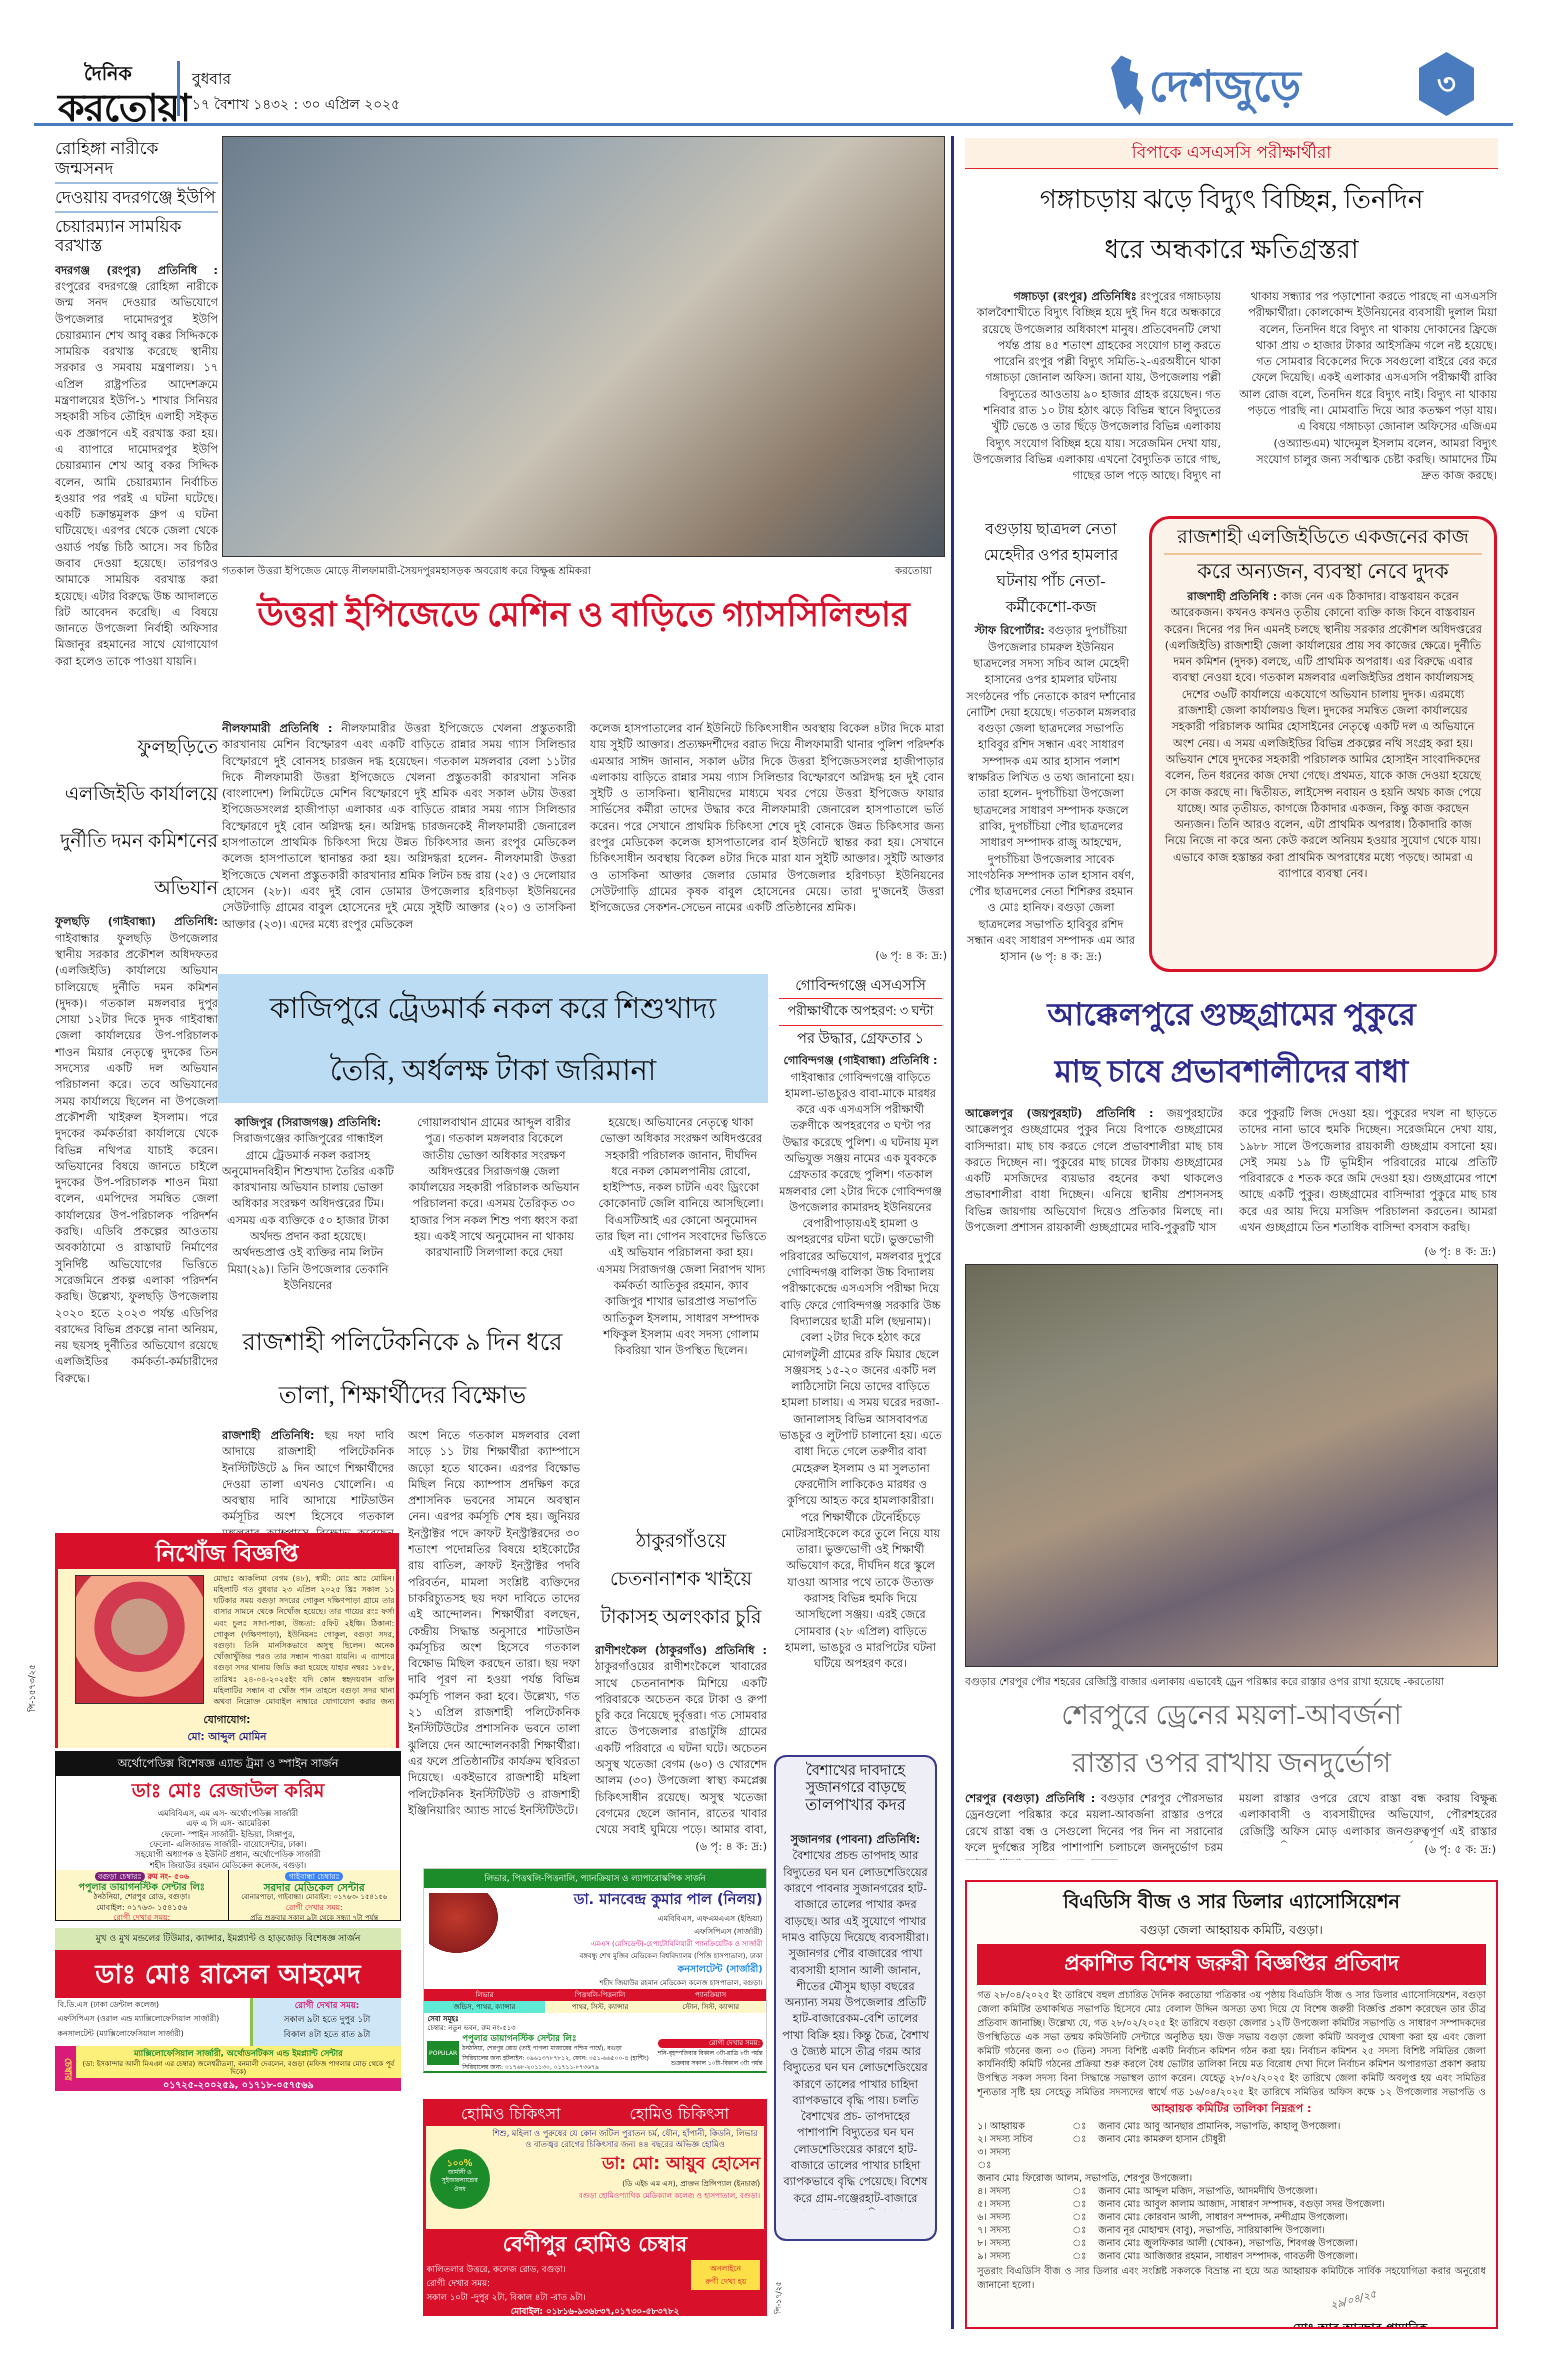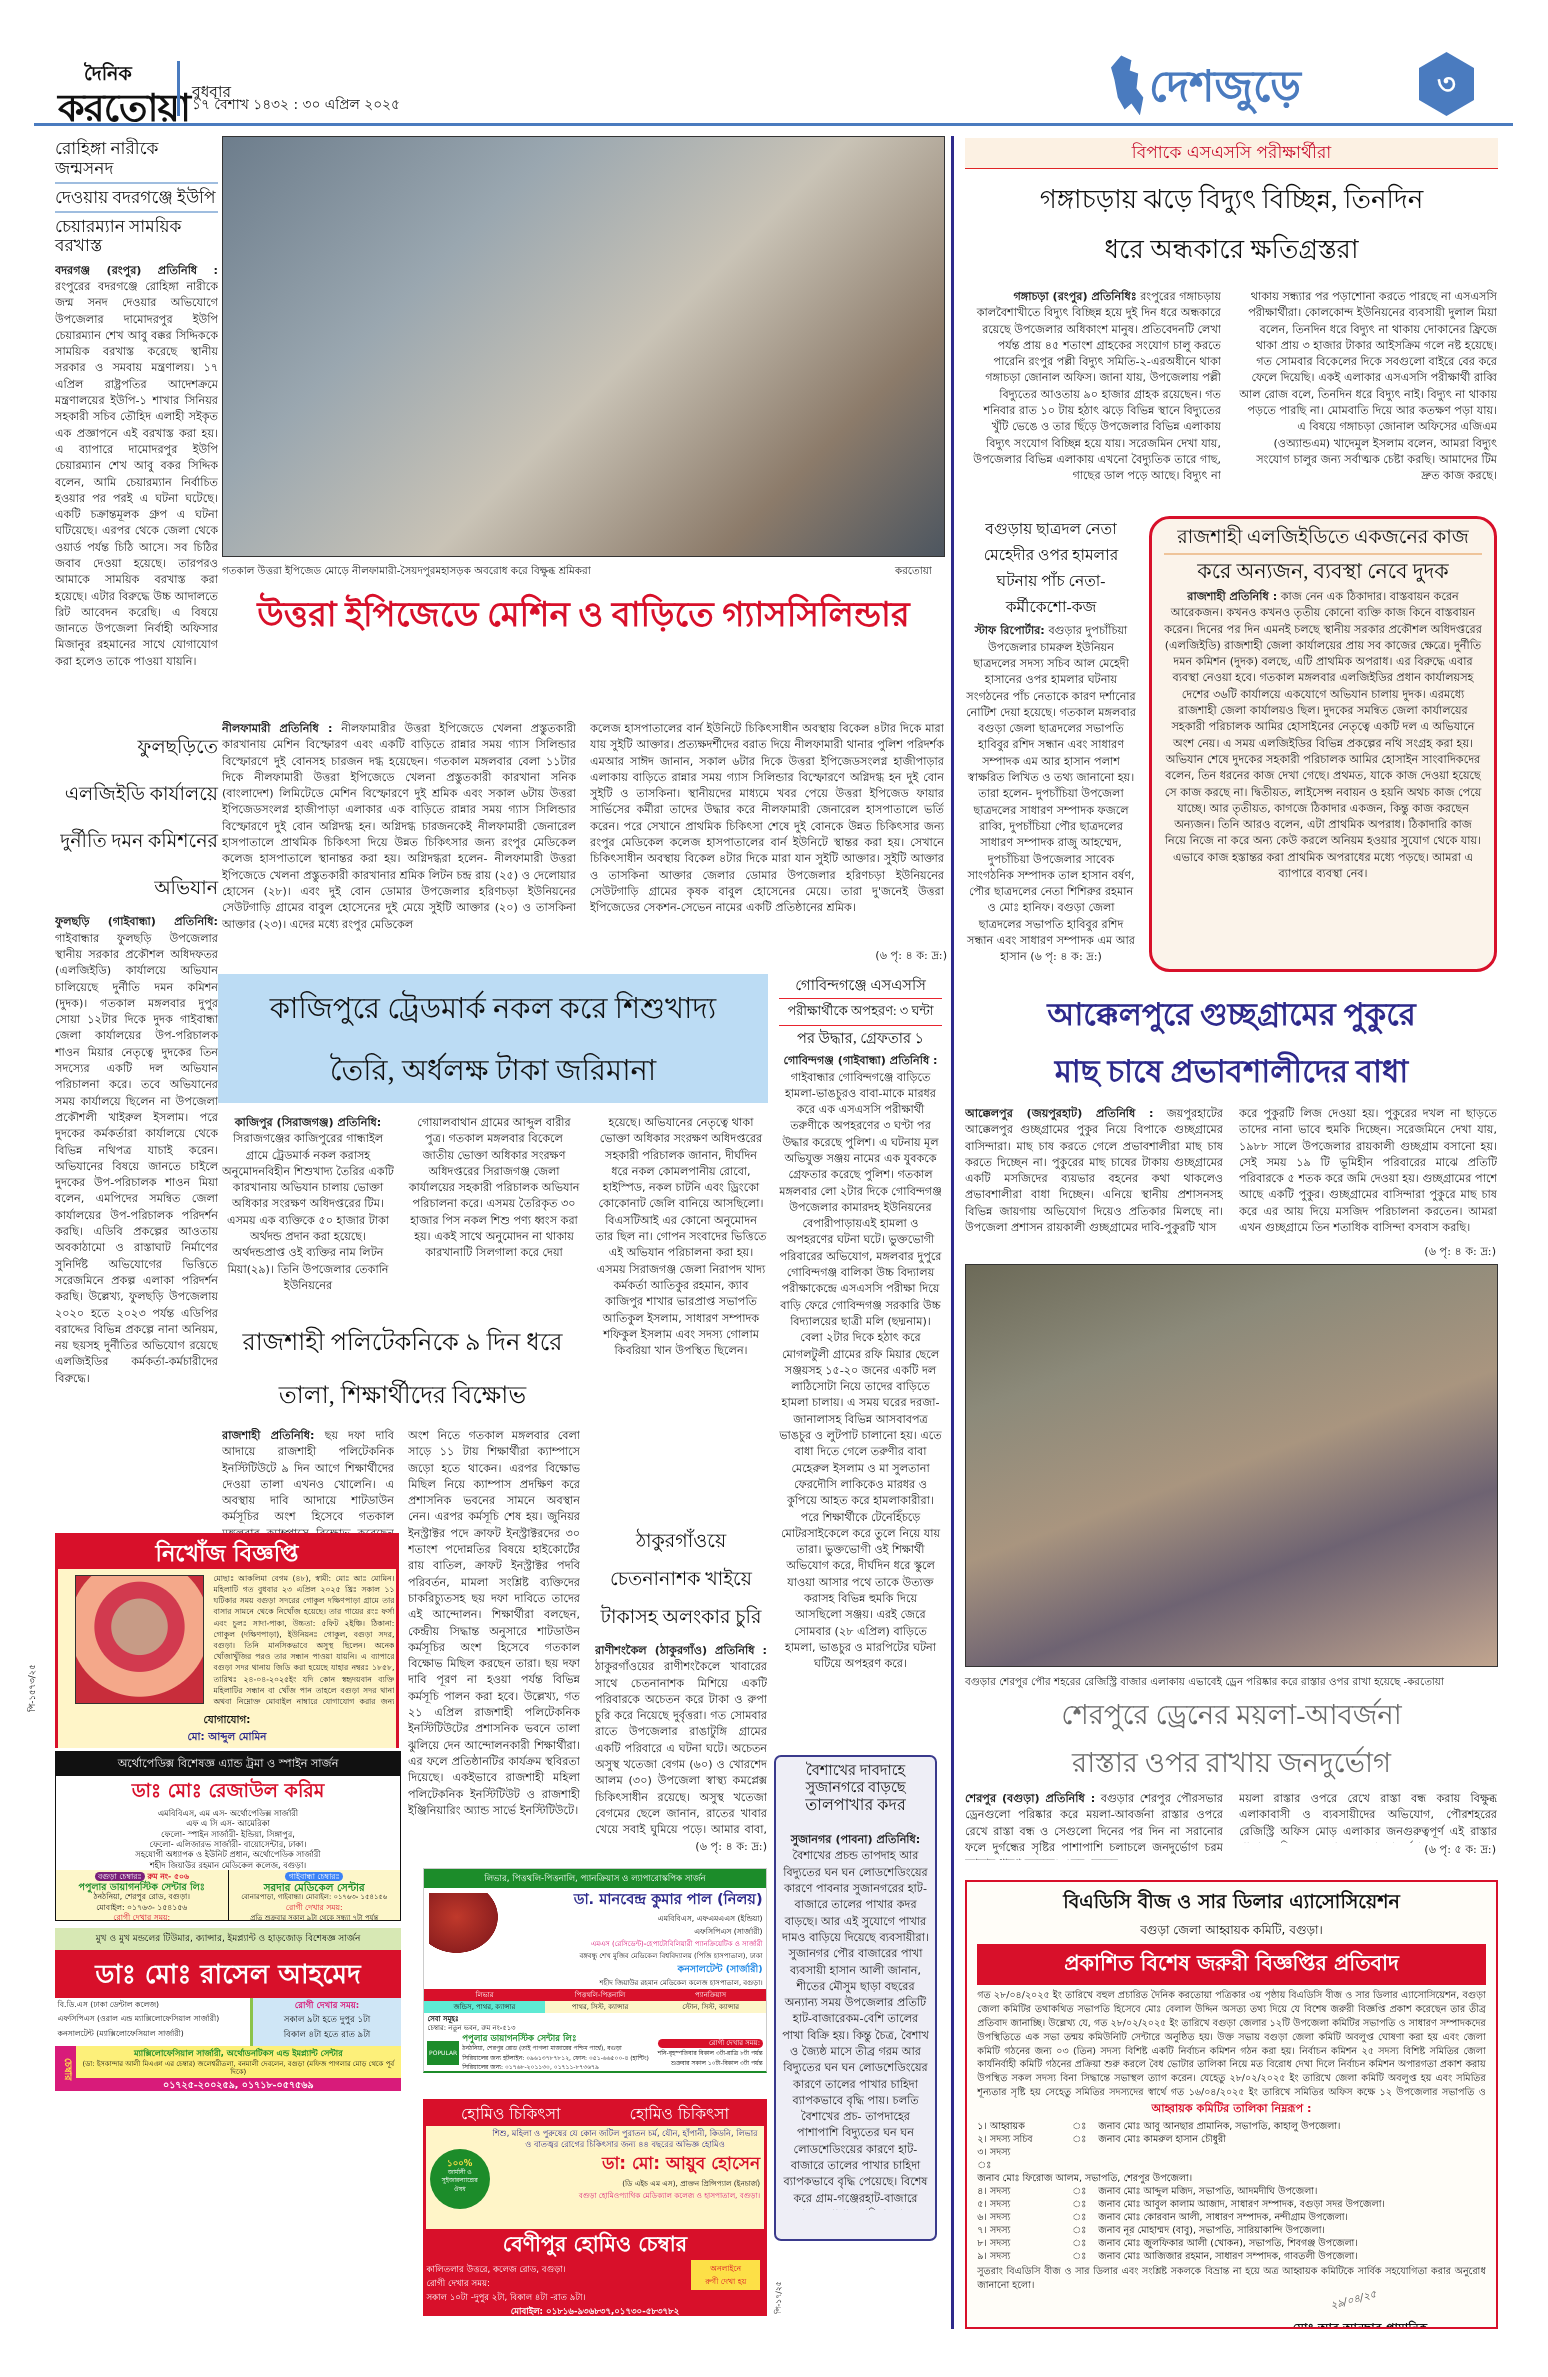--- a/index.html
+++ b/index.html
@@ -14,21 +14,21 @@
 .adbox{overflow:hidden}
 .center{text-align:center}
 </style>
 </head>
 <body>
 
 <div class="abs" style="left:34px;top:52px;width:1479px;height:77px">
   <div class="abs" style="left:50px;top:6.9px;font:bold 19px 'DejaVu Sans',sans-serif">দৈনিক</div>
   <div class="abs" style="left:24px;top:26px;font:bold 38px 'DejaVu Sans',sans-serif;letter-spacing:-0.9px">করতোয়া</div>
   <div class="abs" style="left:143px;top:8.6px;width:3.4px;height:55px;background:#4a7bbf"></div>
-  <div class="abs" style="left:158px;top:28px;font-size:15.5px">বুধবার</div>
+  <div class="abs" style="left:158px;top:15px;font-size:15.5px">বুধবার</div>
   <div class="abs" style="left:158px;top:41px;font-size:13.8px">১৭ বৈশাখ ১৪৩২ : ৩০ এপ্রিল ২০২৫</div>
   <div class="abs" style="left:1077px;top:3.4px;width:34px;height:60px;background:#4a7bbf;clip-path:polygon(30% 0,60% 8%,55% 25%,80% 30%,75% 55%,95% 70%,85% 100%,60% 80%,40% 90%,20% 70%,10% 40%,0 20%)"></div>
   <div class="abs" style="left:1115px;top:1.7px;font:bold 43px 'DejaVu Sans',sans-serif;color:#4a7bbf">দেশজুড়ে</div>
   <div class="abs" style="left:1385px;top:0;width:55px;height:64px;background:#4a7bbf;clip-path:polygon(50% 0,100% 25%,100% 75%,50% 100%,0 75%,0 25%);color:#fff;font:bold 29px 'DejaVu Sans',sans-serif;text-align:center;line-height:64px">
     <span>৩</span>
   </div>
 </div>
 <div class="abs rule" style="left:34px;top:123px;width:1479px"></div>
 
 <div class="abs" style="left:55px;top:136px;width:163px">
@@ -76,21 +76,21 @@
 
 <div class="abs" style="left:779px;top:974px;width:163px">
   <div class="hl" style="font-size:14.6px;padding:3.4px 0">গোবিন্দগঞ্জে এসএসসি</div>
   <div style="height:1.7px;background:#e8242e"></div>
   <div class="hl" style="font-size:13px;padding:5.2px 0">পরীক্ষার্থীকে অপহরণ: ৩ ঘন্টা</div>
   <div style="height:1.7px;background:#e8242e"></div>
   <div class="hl" style="font-size:14.6px;padding:3.4px 0">পর উদ্ধার, গ্রেফতার ১</div>
   <div class="txt center" style="height:688px;margin-top:3.4px"><b>গোবিন্দগঞ্জ (গাইবান্ধা) প্রতিনিধি :</b> <span>গাইবান্ধার গোবিন্দগঞ্জে বাড়িতে হামলা-ভাঙচুরও বাবা-মাকে মারধর করে এক এসএসসি পরীক্ষার্থী তরুণীকে অপহরণের ৩ ঘণ্টা পর উদ্ধার করেছে পুলিশ। এ ঘটনায় মূল অভিযুক্ত সঞ্জয় নামের এক যুবককে গ্রেফতার করেছে পুলিশ। গতকাল মঙ্গলবার লো ২টার দিকে গোবিন্দগঞ্জ উপজেলার কামারদহ ইউনিয়নের বেপারীপাড়ায়এই হামলা ও অপহরণের ঘটনা ঘটে। ভুক্তভোগী পরিবারের অভিযোগ, মঙ্গলবার দুপুরে গোবিন্দগঞ্জ বালিকা উচ্চ বিদ্যালয় পরীক্ষাকেন্দ্রে এসএসসি পরীক্ষা দিয়ে বাড়ি ফেরে গোবিন্দগঞ্জ সরকারি উচ্চ বিদ্যালয়ের ছাত্রী মলি (ছদ্মনাম)। বেলা ২টার দিকে হঠাৎ করে মোগলটুলী গ্রামের রফি মিয়ার ছেলে সঞ্জয়সহ ১৫-২০ জনের একটি দল লাঠিসোটা নিয়ে তাদের বাড়িতে হামলা চালায়। এ সময় ঘরের দরজা-জানালাসহ বিভিন্ন আসবাবপত্র ভাঙচুর ও লুটপাট চালানো হয়। এতে বাধা দিতে গেলে তরুণীর বাবা মেহেরুল ইসলাম ও মা সুলতানা ফেরদৌসি লাকিকেও মারধর ও কুপিয়ে আহত করে হামলাকারীরা। পরে শিক্ষার্থীকে টেনেহিঁচড়ে মোটরসাইকেলে করে তুলে নিয়ে যায় তারা। ভুক্তভোগী ওই শিক্ষার্থী অভিযোগ করে, দীর্ঘদিন ধরে স্কুলে যাওয়া আসার পথে তাকে উত্যক্ত করাসহ বিভিন্ন হুমকি দিয়ে আসছিলো সঞ্জয়। এরই জেরে সোমবার (২৮ এপ্রিল) বাড়িতে হামলা, ভাঙচুর ও মারপিটের ঘটনা ঘটিয়ে অপহরণ করে।</span></div>
 </div>
 
-<div class="abs" style="left:774px;top:1755px;width:163px;height:486px;border:2.6px solid #3a3a8c;border-radius:7px;background:#eeeef6;padding:5.2px;overflow:hidden">
+<div class="abs" style="left:774px;top:1755px;width:163px;height:486px;border:2.6px solid #3a3a8c;border-radius:12px;background:#eeeef6;padding:5.2px;overflow:hidden">
   <div class="hl" style="font-size:14.6px">বৈশাখের দাবদাহে</div>
   <div class="hl" style="font-size:14.6px">সুজানগরে বাড়ছে</div>
   <div class="hl" style="font-size:16px;margin-bottom:18px">তালপাখার কদর</div>
   <div class="txt center" style="height:378px"><b>সুজানগর (পাবনা) প্রতিনিধি:</b> <span>বৈশাখের প্রচন্ড তাপদাহ আর বিদ্যুতের ঘন ঘন লোডশেডিংয়ের কারণে পাবনার সুজানগরের হাট-বাজারে তালের পাখার কদর বাড়ছে। আর এই সুযোগে পাখার দামও বাড়িয়ে দিয়েছে ব্যবসায়ীরা। সুজানগর পৌর বাজারের পাখা ব্যবসায়ী হাসান আলী জানান, শীতের মৌসুম ছাড়া বছরের অন্যান্য সময় উপজেলার প্রতিটি হাট-বাজারেকম-বেশি তালের পাখা বিক্রি হয়। কিন্তু চৈত্র, বৈশাখ ও জ্যৈষ্ঠ মাসে তীব্র গরম আর বিদ্যুতের ঘন ঘন লোডশেডিংয়ের কারণে তালের পাখার চাহিদা ব্যাপকভাবে বৃদ্ধি পায়। চলতি বৈশাখের প্রচ- তাপদাহের পাশাপাশি বিদ্যুতের ঘন ঘন লোডশেডিংয়ের কারণে হাট-বাজারে তালের পাখার চাহিদা ব্যাপকভাবে বৃদ্ধি পেয়েছে। বিশেষ করে গ্রাম-গঞ্জেরহাট-বাজারে তালের পাখার চাহিদা আরও বেশি। কারণ গ্রামে বিদ্যুতের লোডশেডিং সীমাহীন। ফলে গ্রামে তালের পাখার চাহিদা বেশি। আর এ সুযোগে পাখা ব্যবসায়ীরা দামও বাড়িয়ে দিয়েছে।</span> </div>
 </div>
 
 <div class="abs center" style="left:965px;top:138px;width:533px;height:31px;background:#fcf1e3;border-bottom:1.7px solid #e02626;color:#c8102e;font-size:17px;line-height:29px">বিপাকে এসএসসি পরীক্ষার্থীরা</div>
 <div class="abs hl" style="left:965px;top:175px;width:533px;font-size:26px;line-height:50px">
   <div>গঙ্গাচড়ায় ঝড়ে বিদ্যুৎ বিচ্ছিন্ন, তিনদিন</div>
   <div>ধরে অন্ধকারে ক্ষতিগ্রস্তরা</div>

